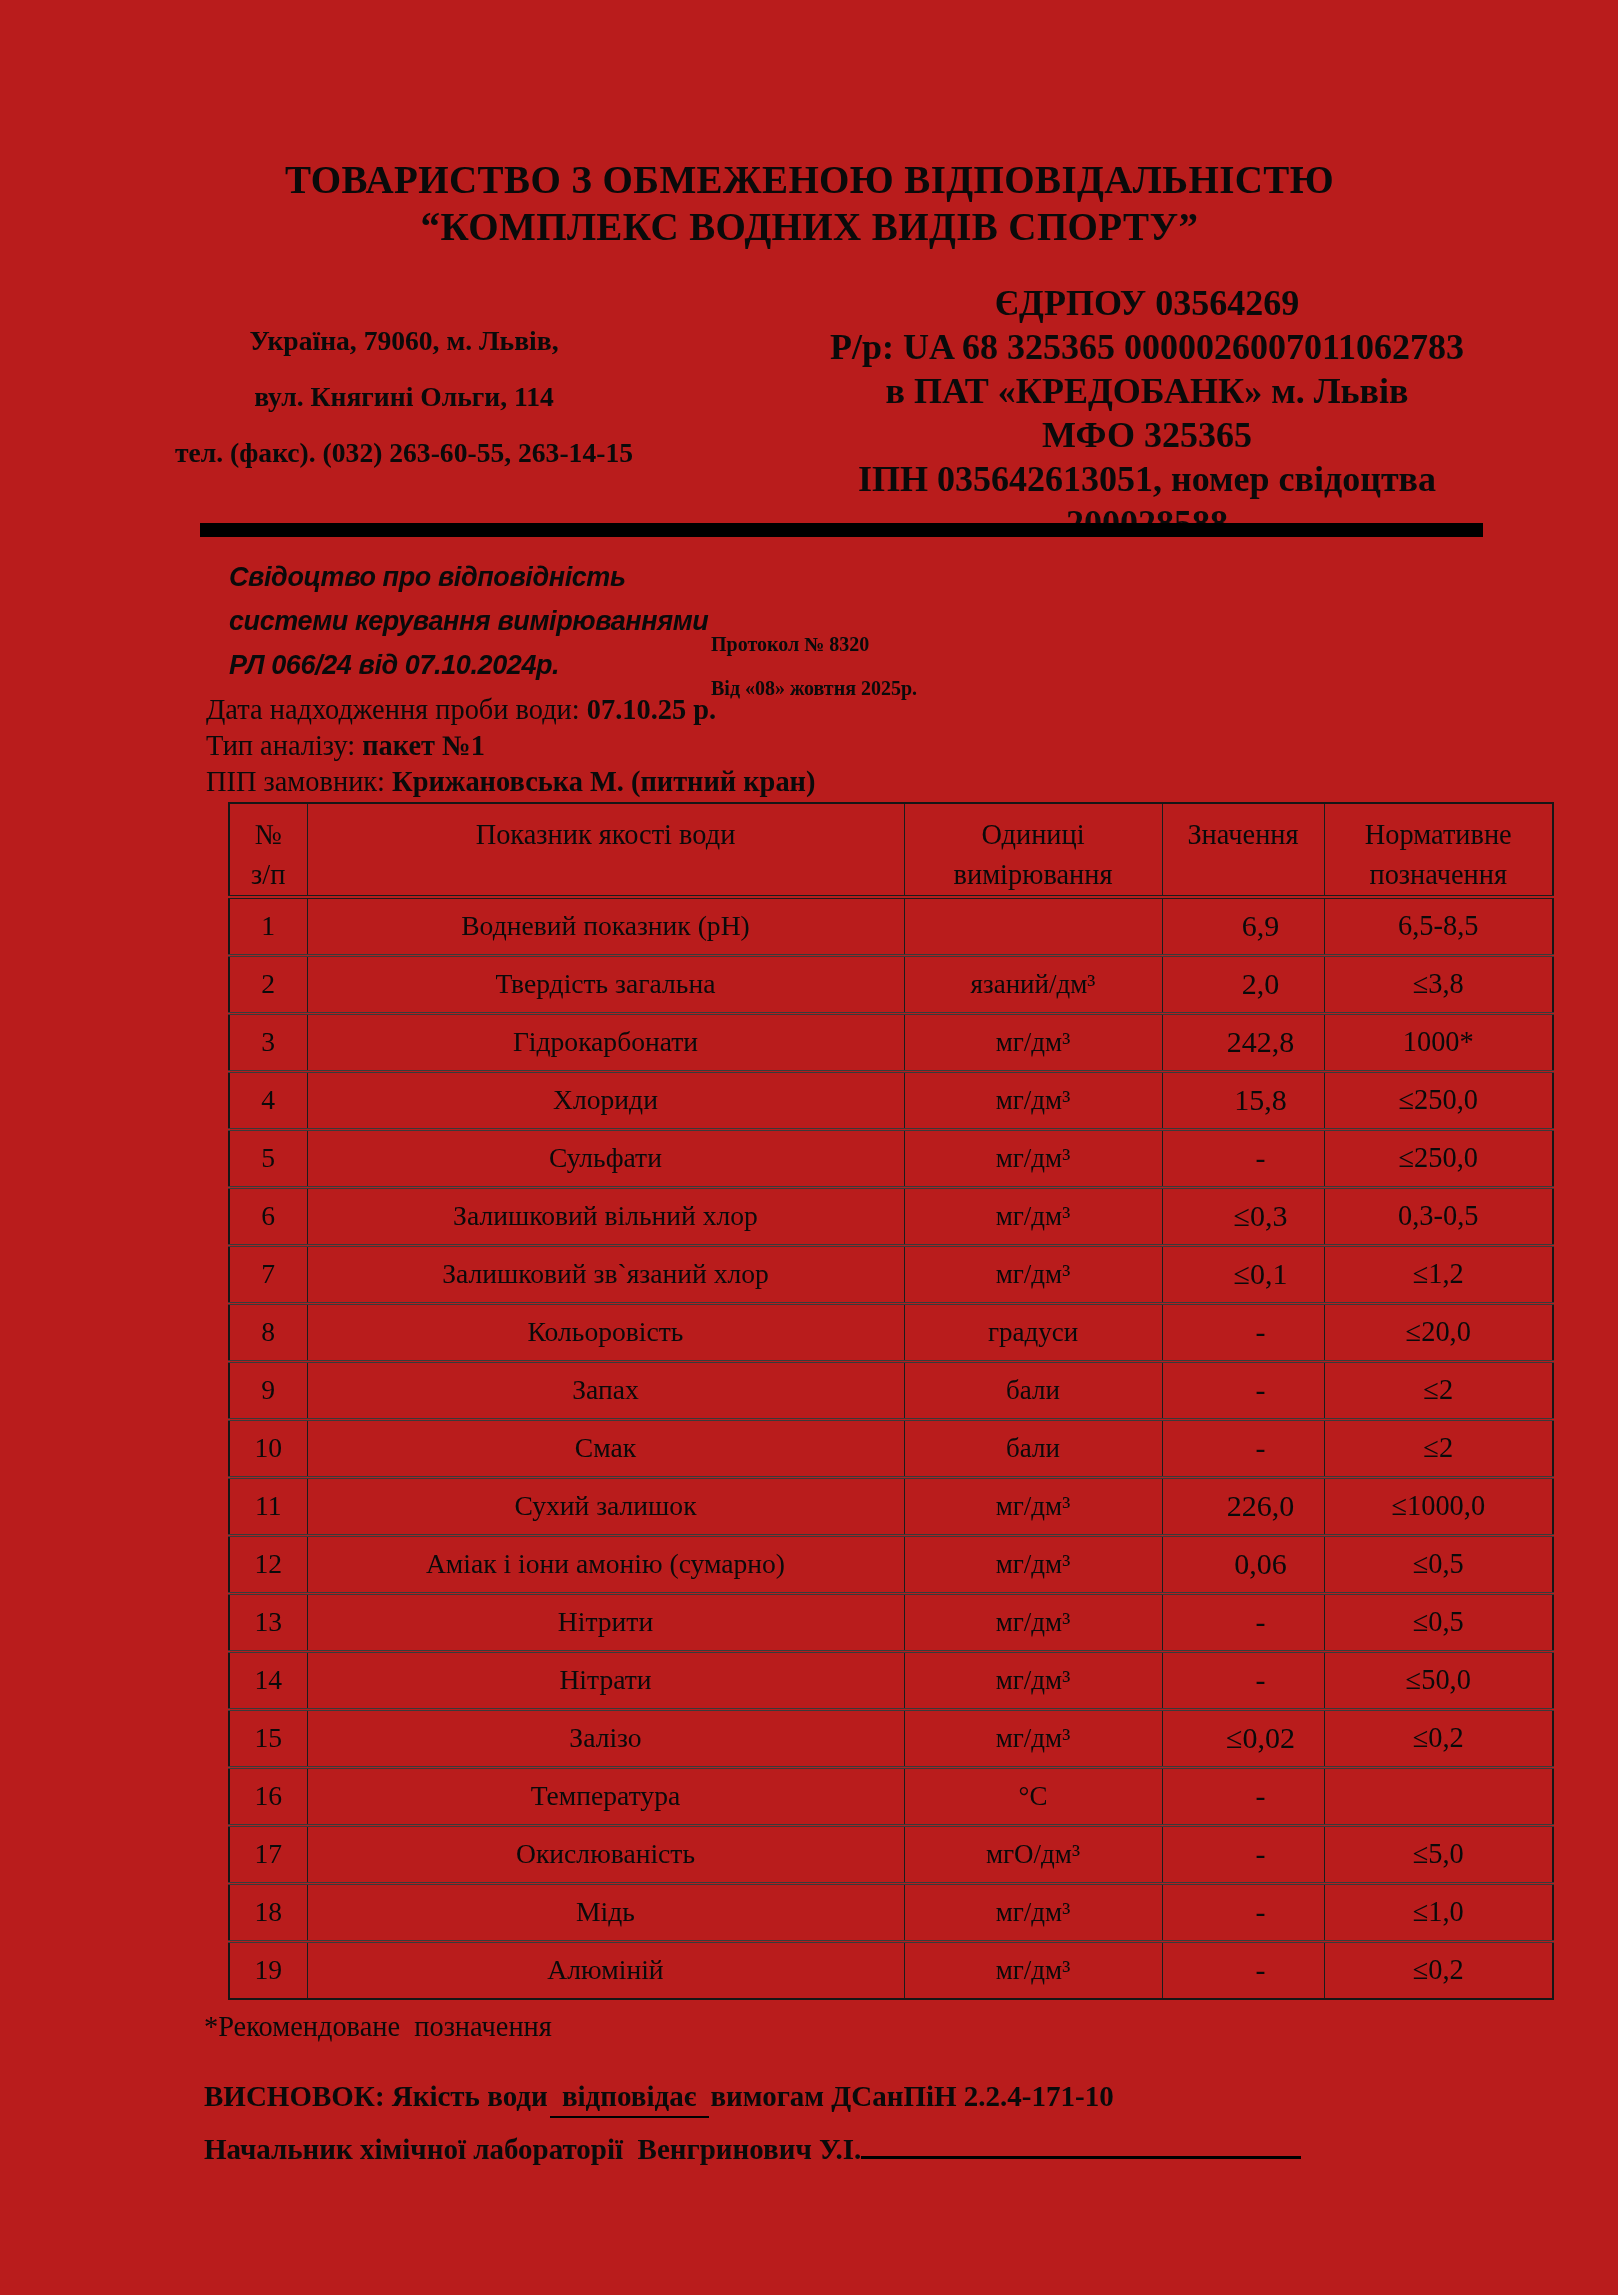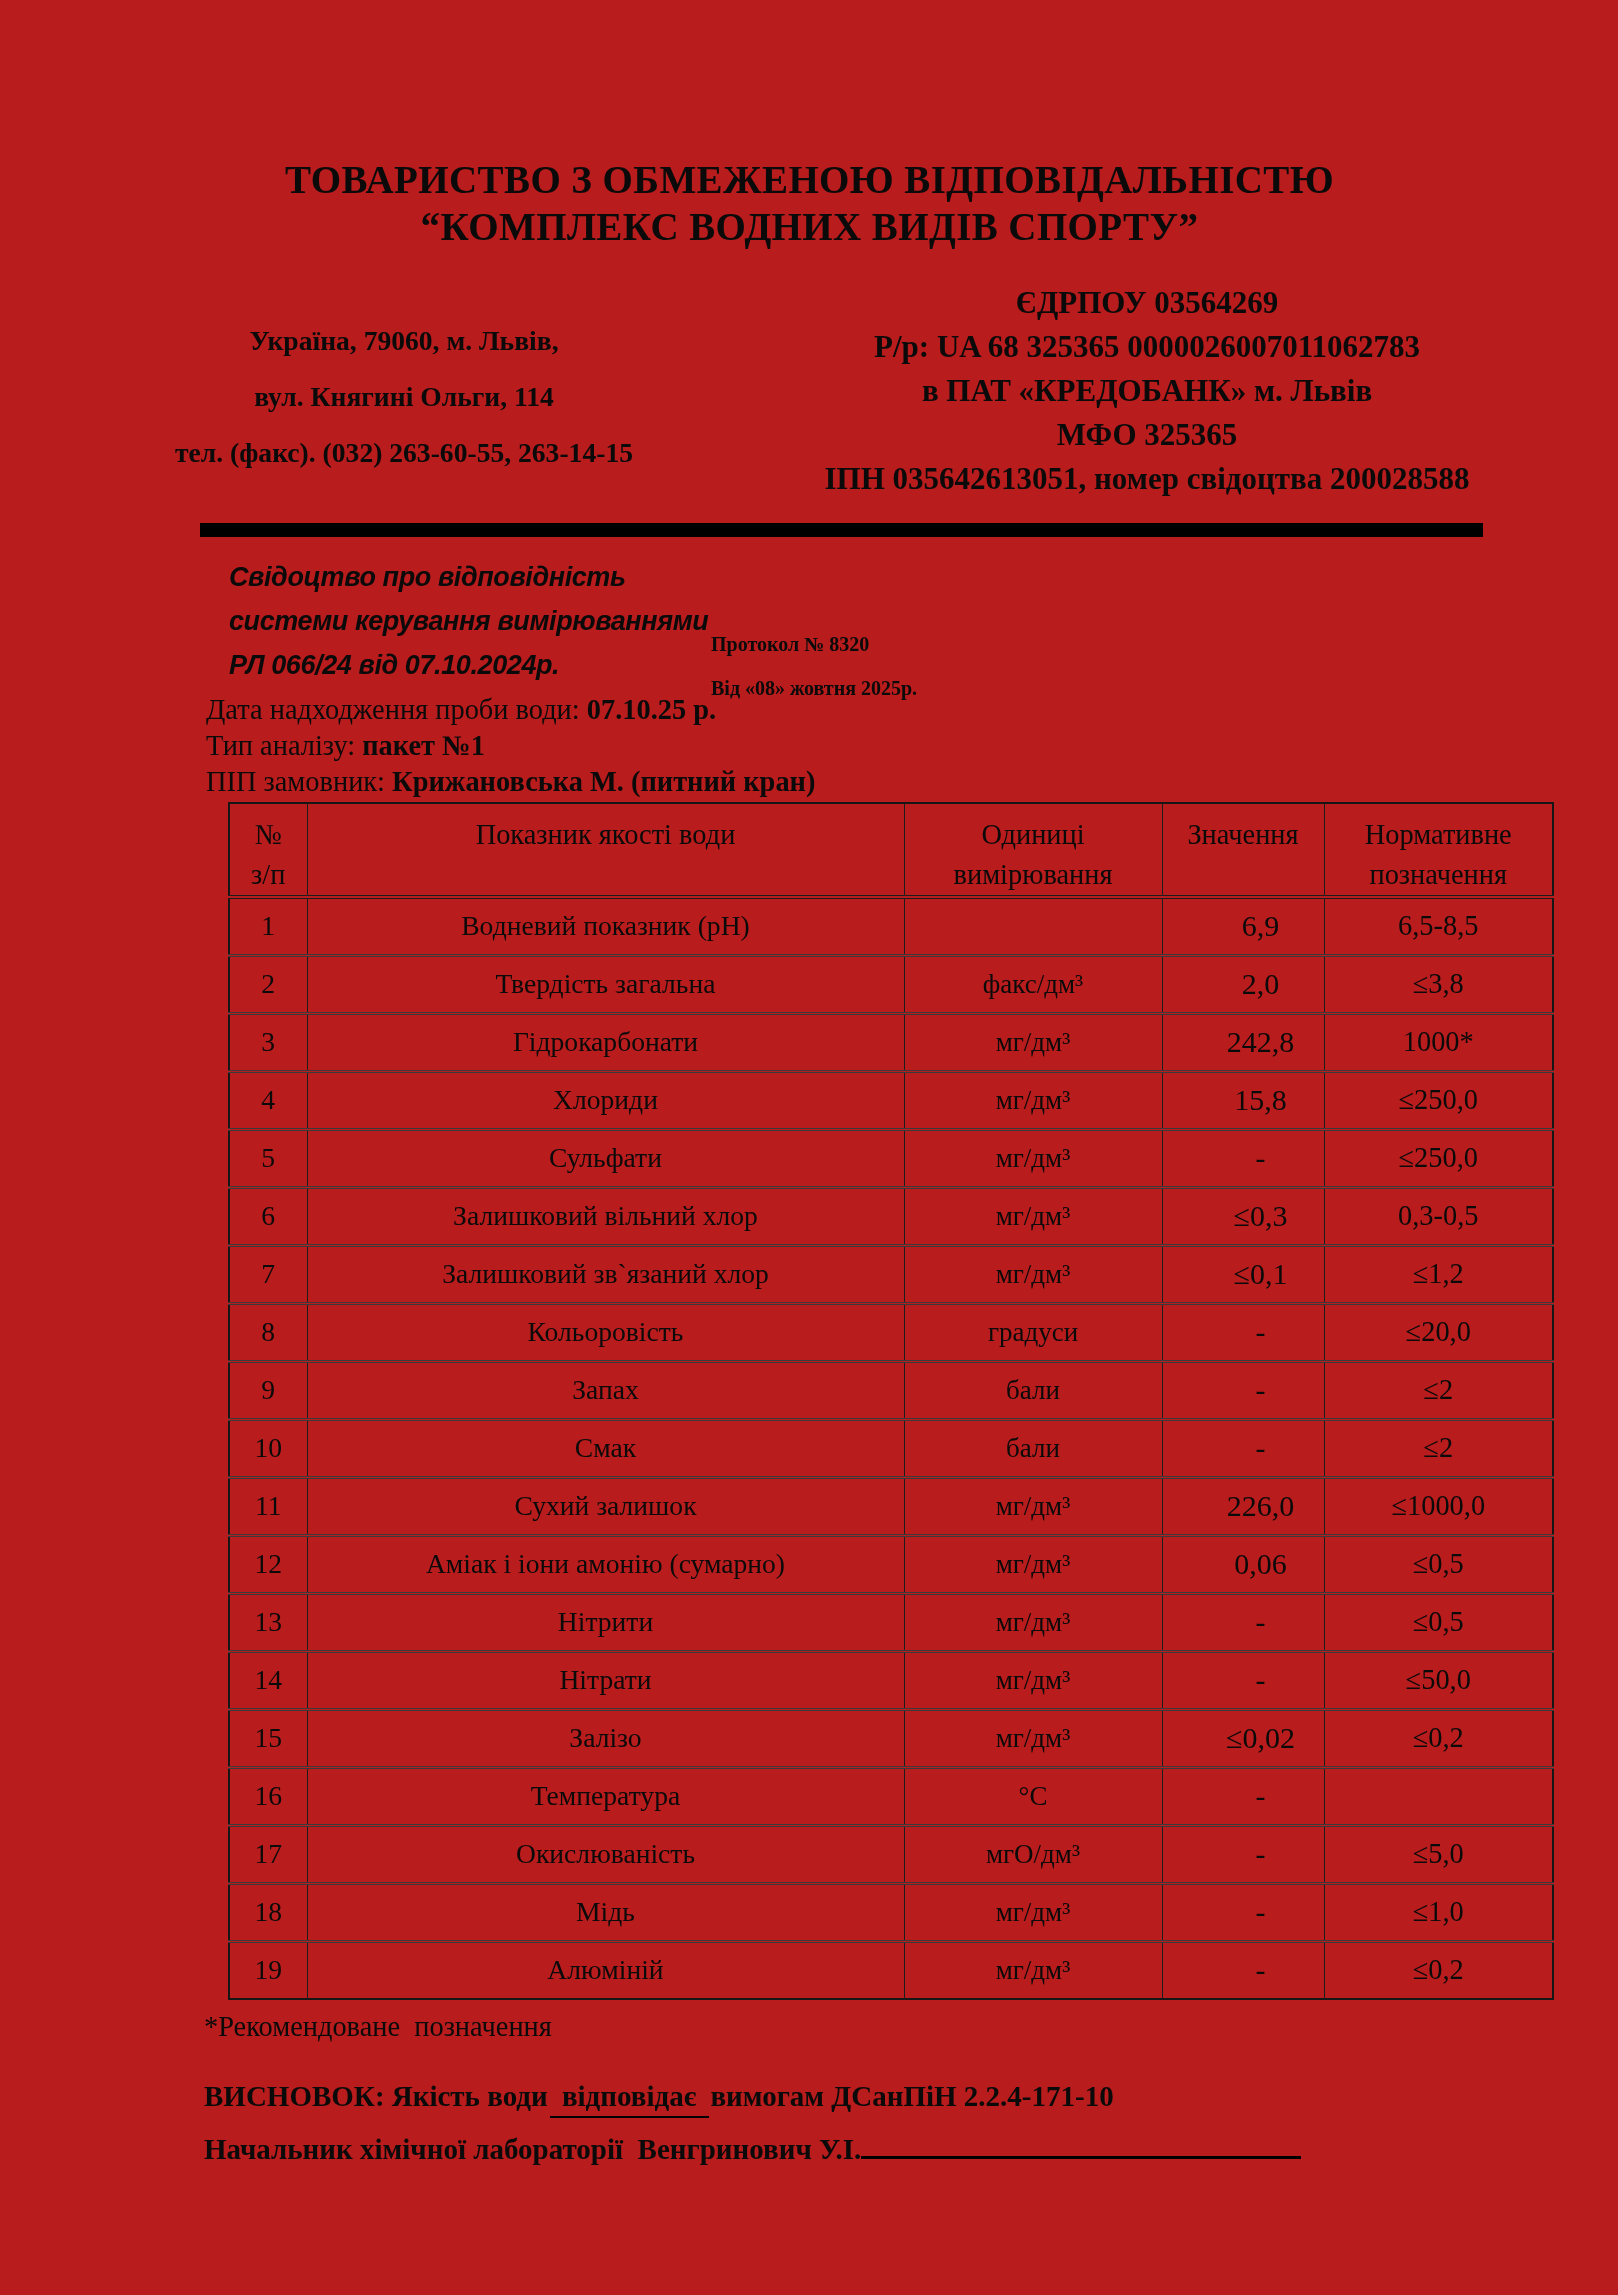--- a/index.html
+++ b/index.html
@@ -35,21 +35,21 @@
     font-size: 27.6px;
     line-height: 56px;
   }
 
   .bank-block {
     position: absolute;
     left: 778px; top: 281px;
     width: 738px;
     text-align: center;
     font-weight: bold;
-    font-size: 31px;
+    font-size: 36px;
     line-height: 44px;
   }
 
   .black-bar {
     position: absolute;
     left: 200px; top: 523px;
     width: 1283px; height: 14.2px;
     background: #000;
   }
 
@@ -218,21 +218,21 @@
         <tr>
           <td class="col-num">1</td>
           <td class="col-indicator">Водневий показник (рН)</td>
           <td class="col-units"></td>
           <td class="col-value">6,9</td>
           <td class="col-norm">6,5-8,5</td>
         </tr>
         <tr>
           <td class="col-num">2</td>
           <td class="col-indicator">Твердість загальна</td>
-          <td class="col-units">факс/дм³</td>
+          <td class="col-units">язаний/дм³</td>
           <td class="col-value">2,0</td>
           <td class="col-norm">≤3,8</td>
         </tr>
         <tr>
           <td class="col-num">3</td>
           <td class="col-indicator">Гідрокарбонати</td>
           <td class="col-units">мг/дм³</td>
           <td class="col-value">242,8</td>
           <td class="col-norm">1000*</td>
         </tr>

